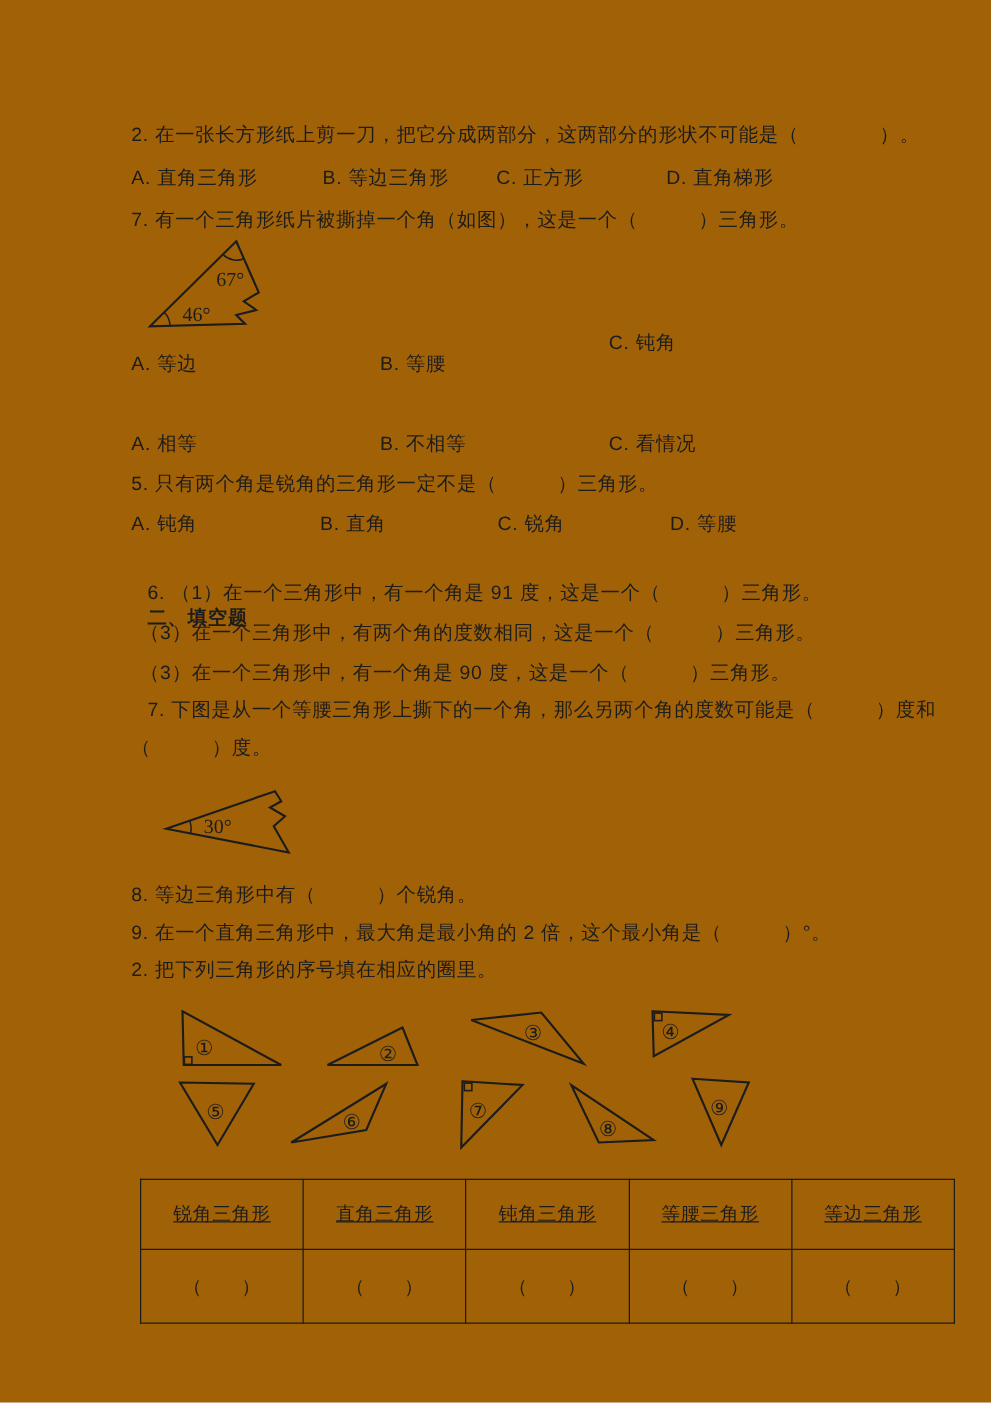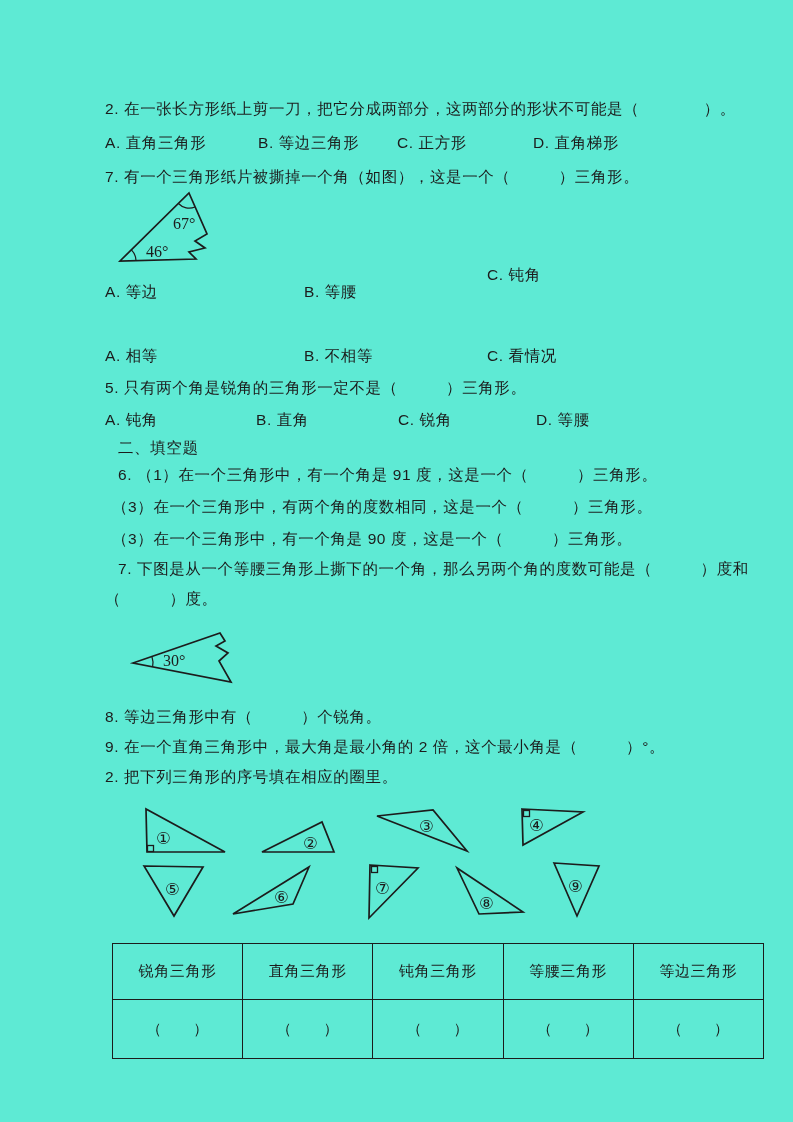--- a/index.html
+++ b/index.html
@@ -1,40 +1,40 @@
 <!DOCTYPE html>
 <html><head>
 <meta charset="utf-8">
 <style>
   html,body { margin:0; padding:0; background:#e8e8e8; }
   .page {
     position:relative; width:793px; height:1122px; margin:0 auto;
-    background:#5eead4; overflow:hidden;
+    background:#a16207; overflow:hidden;
     font-family:"Liberation Sans", sans-serif; color:#1c1c1c;
   }
   .t {
     position:absolute; font-size:15.5px; line-height:17px;
     letter-spacing:0.6px; white-space:pre; color:#1c1c1c;
   }
-  .sec { font-weight:400; }
+  .sec { font-weight:700;margin-top:47px; }
   svg.overlay { position:absolute; left:0; top:0; width:793px; height:1122px; }
   svg .shape { fill:none; stroke:#1c1c1c; stroke-width:1.7; stroke-linejoin:miter; }
   svg .arc { fill:none; stroke:#1c1c1c; stroke-width:1.2; }
   svg .sq { fill:none; stroke:#1c1c1c; stroke-width:1.3; }
   svg text.ang { font-family:"Liberation Serif", serif; font-size:16px; fill:#1c1c1c; }
   svg text.num { font-family:"DejaVu Sans", sans-serif; font-size:16.5px; fill:#1c1c1c; }
   table.fill {
     position:absolute; left:112px; top:943px; width:652px;
     border-collapse:collapse; table-layout:fixed;
   }
   table.fill td {
     border:1.6px solid #1c1c1c; text-align:center; vertical-align:middle;
     font-size:15px; letter-spacing:0.6px; white-space:pre; color:#1c1c1c;
   }
-  table.fill tr.hdr td { height:53px; }
+  table.fill tr.hdr td { height:53px;text-decoration:underline; }
   table.fill tr.blnk td { height:56px; }
 </style>
 </head>
 <body>
 
 <div class="page">
 
   <div class="t" style="left:105px;top:100px">2. 在一张长方形纸上剪一刀，把它分成两部分，这两部分的形状不可能是（　　　　）。</div>
   <div class="t" style="left:105px;top:134px">A. 直角三角形</div>
   <div class="t" style="left:258px;top:134px">B. 等边三角形</div>

